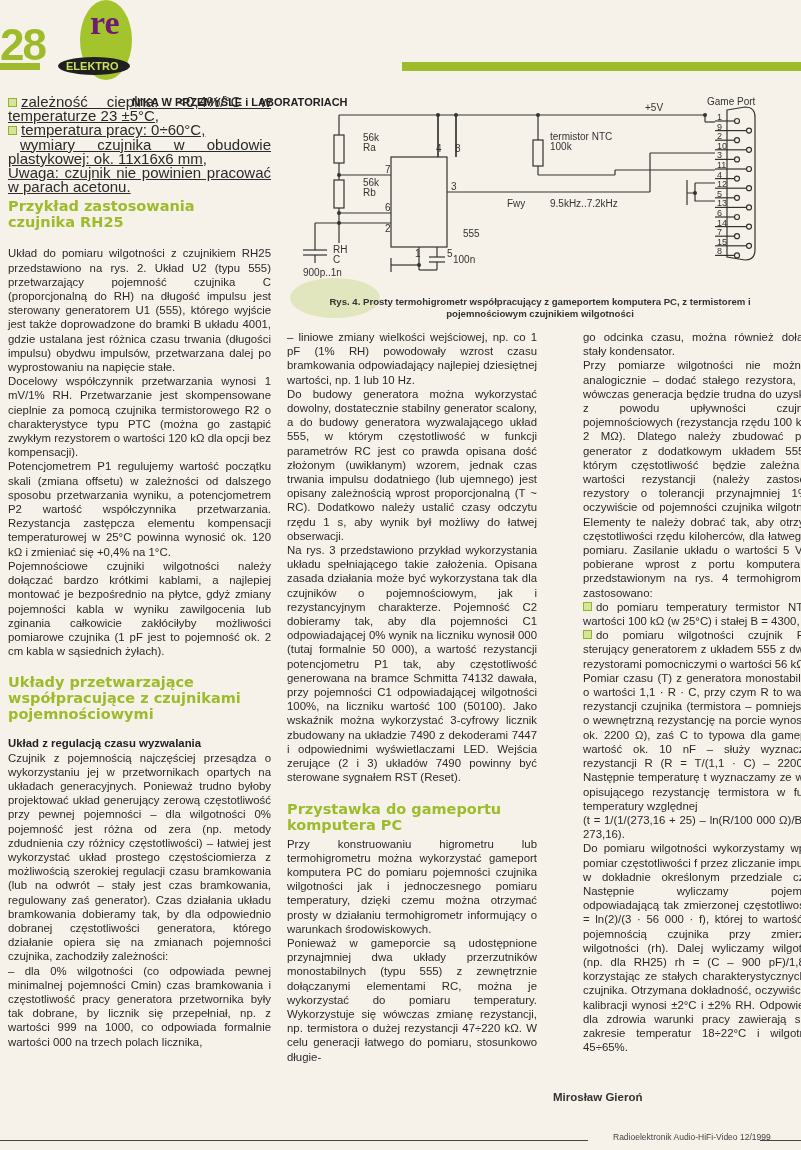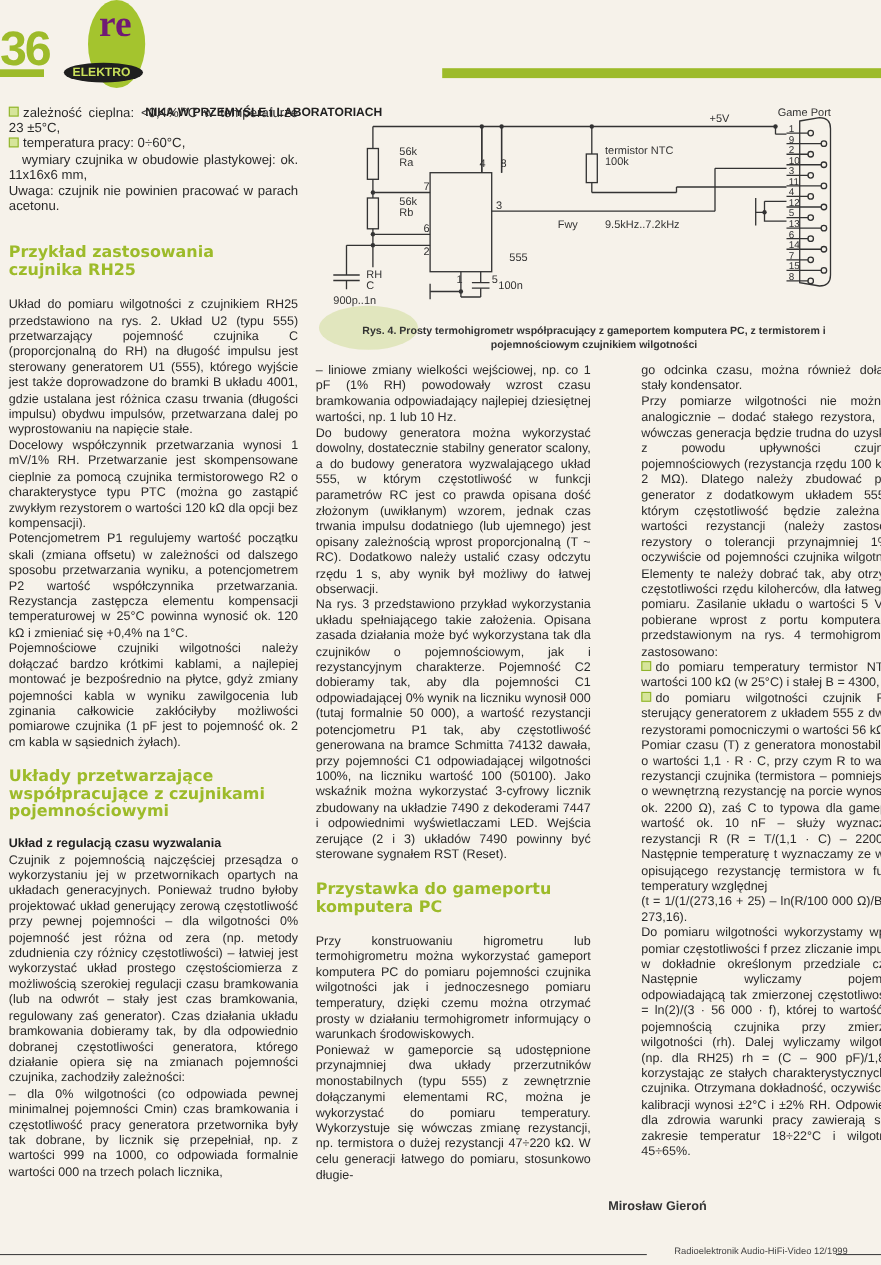--- a/index.html
+++ b/index.html
@@ -18,50 +18,50 @@
   .green-rule { position:absolute; left:402px; top:62px; width:399px; height:9px; background:#9dbb2a; }
   .col { position:absolute; font-size:11.4px; line-height:14.2px; text-align:justify; }
   .col p { margin:0; }
   .c1 { left:8px; width:263px; }
   .c2 { left:287px; width:250px; }
   .c3 { left:553px; width:243px;margin-left:30px; }
   .bul::before { content:""; display:inline-block; width:7px; height:7px; border:1px solid #8fb32a;
                  background:#d6e59a; margin-right:4px; vertical-align:0; }
   .h2 { font:bold 14.5px "DejaVu Sans", sans-serif; color:#9dbb2a; line-height:16px; margin:0; text-align:left; }
   .sub { font-weight:bold; color:#222; }
-  .small { font-size:12px; }
+  .small { font-size:15px;text-decoration:underline; }
   .caption { position:absolute; left:300px; top:296px; width:480px; text-align:center;
              font:bold 9.6px "Liberation Sans", sans-serif; line-height:12px; color:#333; }
   .cap-oval { position:absolute; left:290px; top:278px; width:90px; height:40px; border-radius:50%;
               background:#d3dea0; opacity:.6; }
   .end-mark { display:inline-block; width:7px; height:7px; background:#9dbb2a; float:right; margin-top:4px; }
   .author { position:absolute; left:553px; top:1091px; font:bold 11.5px "Liberation Sans", sans-serif; color:#333; }
   .footer-rule { position:absolute; top:1140px; height:1px; background:#444; }
   .footer-text { position:absolute; left:594px; top:1132px; font-size:8.5px; color:#444;padding-left:19px; }
   .schematic { position:absolute; left:295px; top:95px; }
   .schematic text { font-family:"Liberation Sans", sans-serif; font-size:10px; fill:#333; }
 </style>
 </head>
 <body>
 
-<div class="page-num">36</div>
+<div class="page-num">28</div>
 <div class="num-bar"></div>
 <div class="logo-oval"></div>
 <div class="logo-re">re</div>
 <div class="black-oval"></div>
 <div class="header-a">ELEKTRO</div>
 <div class="header-b">NIKA W PRZEMYŚLE i LABORATORIACH</div>
 <div class="green-rule"></div>
 
 <div class="col c1" style="top:95px;">
   <p class="bul small">zależność cieplna: &lt;0,4%/°C w temperaturze 23 ±5°C,</p>
   <p class="bul small">temperatura pracy: 0÷60°C,</p>
   <p class="small" style="text-indent:12px">wymiary czujnika w obudowie plastykowej: ok. 11x16x6 mm,</p>
   <p class="small">Uwaga: czujnik nie powinien pracować w parach acetonu.</p>
-  <p class="h2" style="margin-top:28px;margin-bottom:16px;width:220px">Przykład zastosowania czujnika RH25</p>
+  <p class="h2" style="margin-top:4px;margin-bottom:16px;width:220px">Przykład zastosowania czujnika RH25</p>
   <p>Układ do pomiaru wilgotności z czujnikiem RH25 przedstawiono na rys. 2. Układ U2 (typu 555) przetwarzający pojemność czujnika C (proporcjonalną do RH) na długość impulsu jest sterowany generatorem U1 (555), którego wyjście jest także doprowadzone do bramki B układu 4001, gdzie ustalana jest różnica czasu trwania (długości impulsu) obydwu impulsów, przetwarzana dalej po wyprostowaniu na napięcie stałe.</p>
   <p>Docelowy współczynnik przetwarzania wynosi 1 mV/1% RH. Przetwarzanie jest skompensowane cieplnie za pomocą czujnika termistorowego R2 o charakterystyce typu PTC (można go zastąpić zwykłym rezystorem o wartości 120 kΩ dla opcji bez kompensacji).</p>
   <p>Potencjometrem P1 regulujemy wartość początku skali (zmiana offsetu) w zależności od dalszego sposobu przetwarzania wyniku, a potencjometrem P2 wartość współczynnika przetwarzania. Rezystancja zastępcza elementu kompensacji temperaturowej w 25°C powinna wynosić ok. 120 kΩ i zmieniać się +0,4% na 1°C.</p>
   <p>Pojemnościowe czujniki wilgotności należy dołączać bardzo krótkimi kablami, a najlepiej montować je bezpośrednio na płytce, gdyż zmiany pojemności kabla w wyniku zawilgocenia lub zginania całkowicie zakłóciłyby możliwości pomiarowe czujnika (1 pF jest to pojemność ok. 2 cm kabla w sąsiednich żyłach).</p>
   <p class="h2" style="margin-top:16px;margin-bottom:14px;width:250px">Układy przetwarzające współpracujące z czujnikami pojemnościowymi</p>
   <p class="sub">Układ z regulacją czasu wyzwalania</p>
   <p>Czujnik z pojemnością najczęściej przesądza o wykorzystaniu jej w przetwornikach opartych na układach generacyjnych. Ponieważ trudno byłoby projektować układ generujący zerową częstotliwość przy pewnej pojemności – dla wilgotności 0% pojemność jest różna od zera (np. metody zdudnienia czy różnicy częstotliwości) – łatwiej jest wykorzystać układ prostego częstościomierza z możliwością szerokiej regulacji czasu bramkowania (lub na odwrót – stały jest czas bramkowania, regulowany zaś generator). Czas działania układu bramkowania dobieramy tak, by dla odpowiednio dobranej częstotliwości generatora, którego działanie opiera się na zmianach pojemności czujnika, zachodziły zależności:</p>
   <p>– dla 0% wilgotności (co odpowiada pewnej minimalnej pojemności Cmin) czas bramkowania i częstotliwość pracy generatora przetwornika były tak dobrane, by licznik się przepełniał, np. z wartości 999 na 1000, co odpowiada formalnie wartości 000 na trzech polach licznika,</p>
 </div>
 
@@ -191,21 +191,21 @@
     <text x="152" y="162">5</text>
   </g>
 </svg>
 <div class="cap-oval"></div>
 <div class="caption">Rys. 4. Prosty termohigrometr współpracujący z gameportem komputera PC, z termistorem i pojemnościowym czujnikiem wilgotności</div>
 
 <div class="col c2" style="top:330px;">
   <p>– liniowe zmiany wielkości wejściowej, np. co 1 pF (1% RH) powodowały wzrost czasu bramkowania odpowiadający najlepiej dziesiętnej wartości, np. 1 lub 10 Hz.</p>
   <p>Do budowy generatora można wykorzystać dowolny, dostatecznie stabilny generator scalony, a do budowy generatora wyzwalającego układ 555, w którym częstotliwość w funkcji parametrów RC jest co prawda opisana dość złożonym (uwikłanym) wzorem, jednak czas trwania impulsu dodatniego (lub ujemnego) jest opisany zależnością wprost proporcjonalną (T ~ RC). Dodatkowo należy ustalić czasy odczytu rzędu 1 s, aby wynik był możliwy do łatwej obserwacji.</p>
   <p>Na rys. 3 przedstawiono przykład wykorzystania układu spełniającego takie założenia. Opisana zasada działania może być wykorzystana tak dla czujników o pojemnościowym, jak i rezystancyjnym charakterze. Pojemność C2 dobieramy tak, aby dla pojemności C1 odpowiadającej 0% wynik na liczniku wynosił 000 (tutaj formalnie 50 000), a wartość rezystancji potencjometru P1 tak, aby częstotliwość generowana na bramce Schmitta 74132 dawała, przy pojemności C1 odpowiadającej wilgotności 100%, na liczniku wartość 100 (50100). Jako wskaźnik można wykorzystać 3-cyfrowy licznik zbudowany na układzie 7490 z dekoderami 7447 i odpowiednimi wyświetlaczami LED. Wejścia zerujące (2 i 3) układów 7490 powinny być sterowane sygnałem RST (Reset).</p>
-  <p class="h2" style="margin-top:16px;margin-bottom:16px;width:230px">Przystawka do gameportu komputera PC</p>
+  <p class="h2" style="margin-top:16px;margin-bottom:4px;width:230px">Przystawka do gameportu komputera PC</p>
   <p>Przy konstruowaniu higrometru lub termohigrometru można wykorzystać gameport komputera PC do pomiaru pojemności czujnika wilgotności jak i jednoczesnego pomiaru temperatury, dzięki czemu można otrzymać prosty w działaniu termohigrometr informujący o warunkach środowiskowych.</p>
   <p>Ponieważ w gameporcie są udostępnione przynajmniej dwa układy przerzutników monostabilnych (typu 555) z zewnętrznie dołączanymi elementami RC, można je wykorzystać do pomiaru temperatury. Wykorzystuje się wówczas zmianę rezystancji, np. termistora o dużej rezystancji 47÷220 kΩ. W celu generacji łatwego do pomiaru, stosunkowo długie-</p>
 </div>
 
 <div class="col c3" style="top:330px;">
   <p>go odcinka czasu, można również dołączyć stały kondensator.</p>
   <p>Przy pomiarze wilgotności nie można – analogicznie – dodać stałego rezystora, gdyż wówczas generacja będzie trudna do uzyskania z powodu upływności czujników pojemnościowych (rezystancja rzędu 100 kΩ do 2 MΩ). Dlatego należy zbudować prosty generator z dodatkowym układem 555, w którym częstotliwość będzie zależna od wartości rezystancji (należy zastosować rezystory o tolerancji przynajmniej 1%) i oczywiście od pojemności czujnika wilgotności. Elementy te należy dobrać tak, aby otrzymać częstotliwości rzędu kiloherców, dla łatwego ich pomiaru. Zasilanie układu o wartości 5 V jest pobierane wprost z portu komputera. W przedstawionym na rys. 4 termohigrometrze zastosowano:</p>
   <p class="bul">do pomiaru temperatury termistor NTC o wartości 100 kΩ (w 25°C) i stałej B = 4300,</p>
   <p class="bul">do pomiaru wilgotności czujnik RH25 sterujący generatorem z układem 555 z dwoma rezystorami pomocniczymi o wartości 56 kΩ.</p>
   <p>Pomiar czasu (T) z generatora monostabilnego o wartości 1,1 · R · C, przy czym R to wartość rezystancji czujnika (termistora – pomniejszona o wewnętrzną rezystancję na porcie wynoszącą ok. 2200 Ω), zaś C to typowa dla gameportu wartość ok. 10 nF – służy wyznaczeniu rezystancji R (R = T/(1,1 · C) – 2200 Ω). Następnie temperaturę t wyznaczamy ze wzoru opisującego rezystancję termistora w funkcji temperatury względnej</p>

